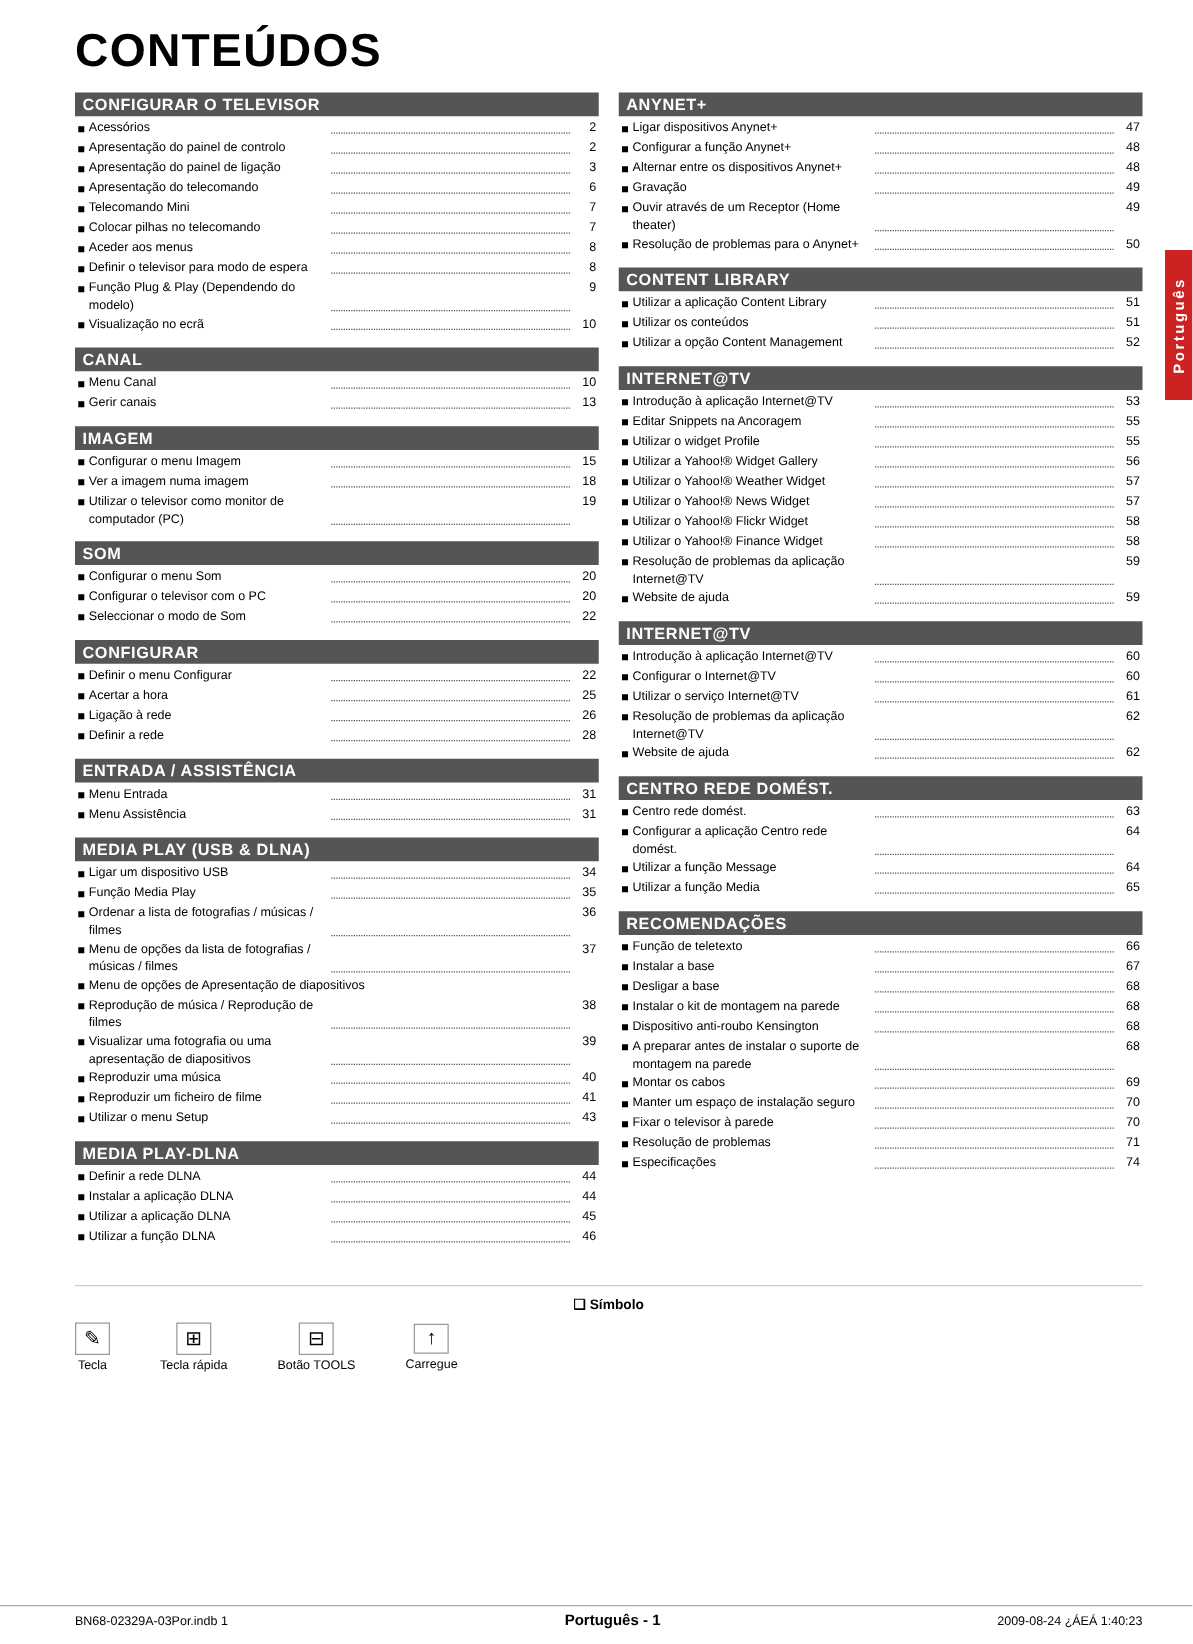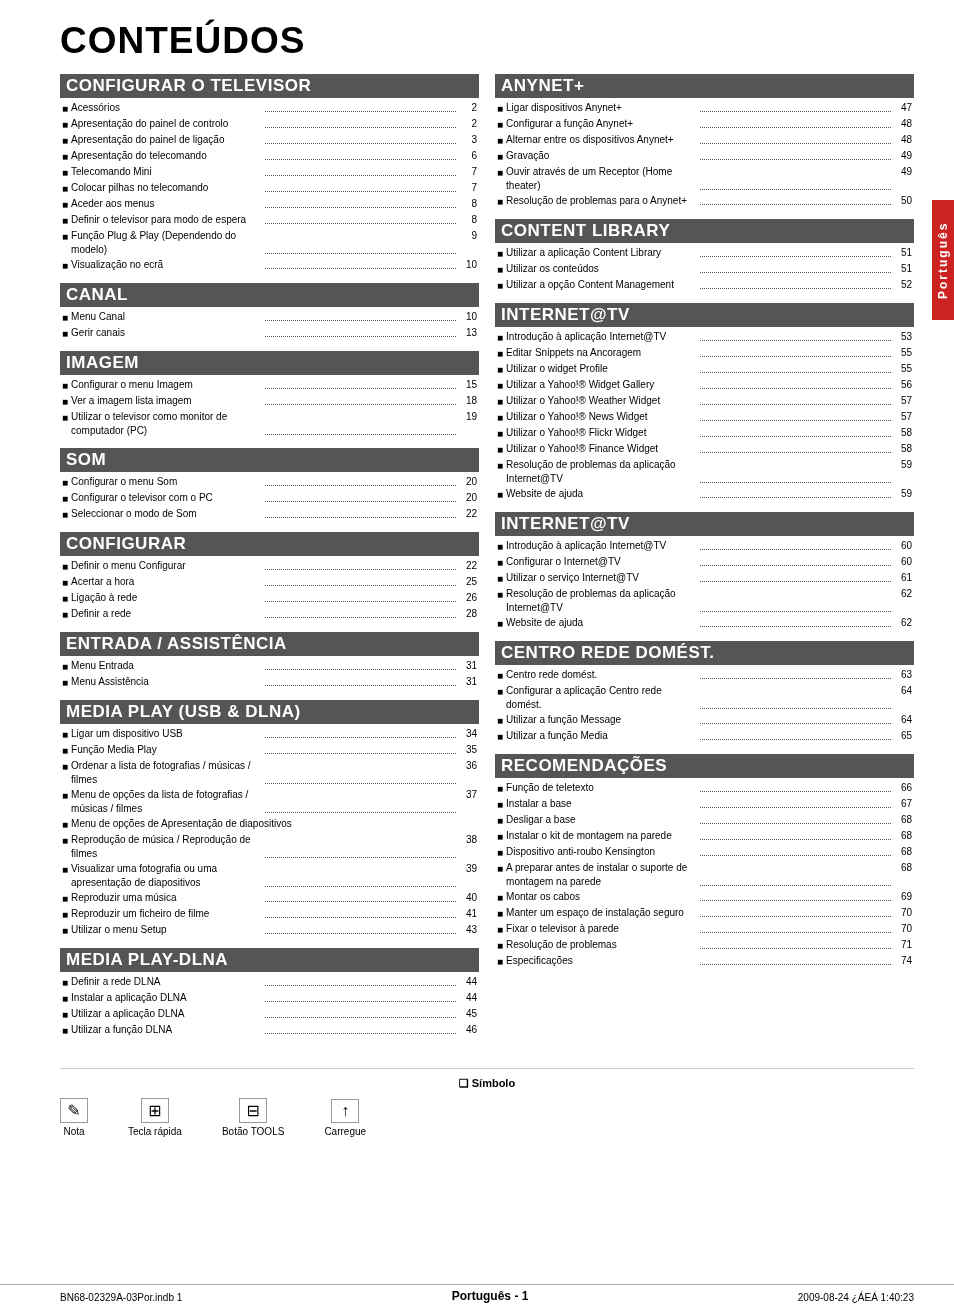--- a/index.html
+++ b/index.html
@@ -37,21 +37,21 @@
       flex: 1;
       max-width: 420px;
     }
     .section {
       margin-bottom: 10px;
     }
     .section-header {
       background: #555;
       color: #fff;
       font-weight: bold;
-      font-size: 17px;
+      font-size: 13px;
       padding: 2px 6px;
       margin-bottom: 3px;
       letter-spacing: 0.5px;
     }
     .section-items {
       padding: 0 2px;
     }
     .item-row {
       display: flex;
       align-items: flex-start;
@@ -294,21 +294,21 @@
               <span class="item-bullet">■</span>
               <div class="item-text">
                 <span class="item-label">Configurar o menu Imagem</span>
                 <span class="item-dots"></span>
                 <span class="item-page">15</span>
               </div>
             </div>
             <div class="item-row">
               <span class="item-bullet">■</span>
               <div class="item-text">
-                <span class="item-label">Ver a imagem lista imagem</span>
+                <span class="item-label">Ver a imagem numa imagem</span>
                 <span class="item-dots"></span>
                 <span class="item-page">18</span>
               </div>
             </div>
             <div class="item-row">
               <span class="item-bullet">■</span>
               <div class="item-text">
                 <span class="item-label">Utilizar o televisor como monitor de computador (PC)</span>
                 <span class="item-dots"></span>
                 <span class="item-page">19</span>
@@ -870,21 +870,21 @@
         </div>
       </div>
 
   </div>
 
   <div class="bottom-section">
     <div class="symbol-title">❑ Símbolo</div>
     <div class="symbol-row" id="symbol-row">
         <div class="symbol-item">
           <div class="symbol-icon">✎</div>
-          <div>Nota</div>
+          <div>Tecla</div>
         </div>
         <div class="symbol-item">
           <div class="symbol-icon">⊞</div>
           <div>Tecla rápida</div>
         </div>
         <div class="symbol-item">
           <div class="symbol-icon">⊟</div>
           <div>Botão TOOLS</div>
         </div>
         <div class="symbol-item">

